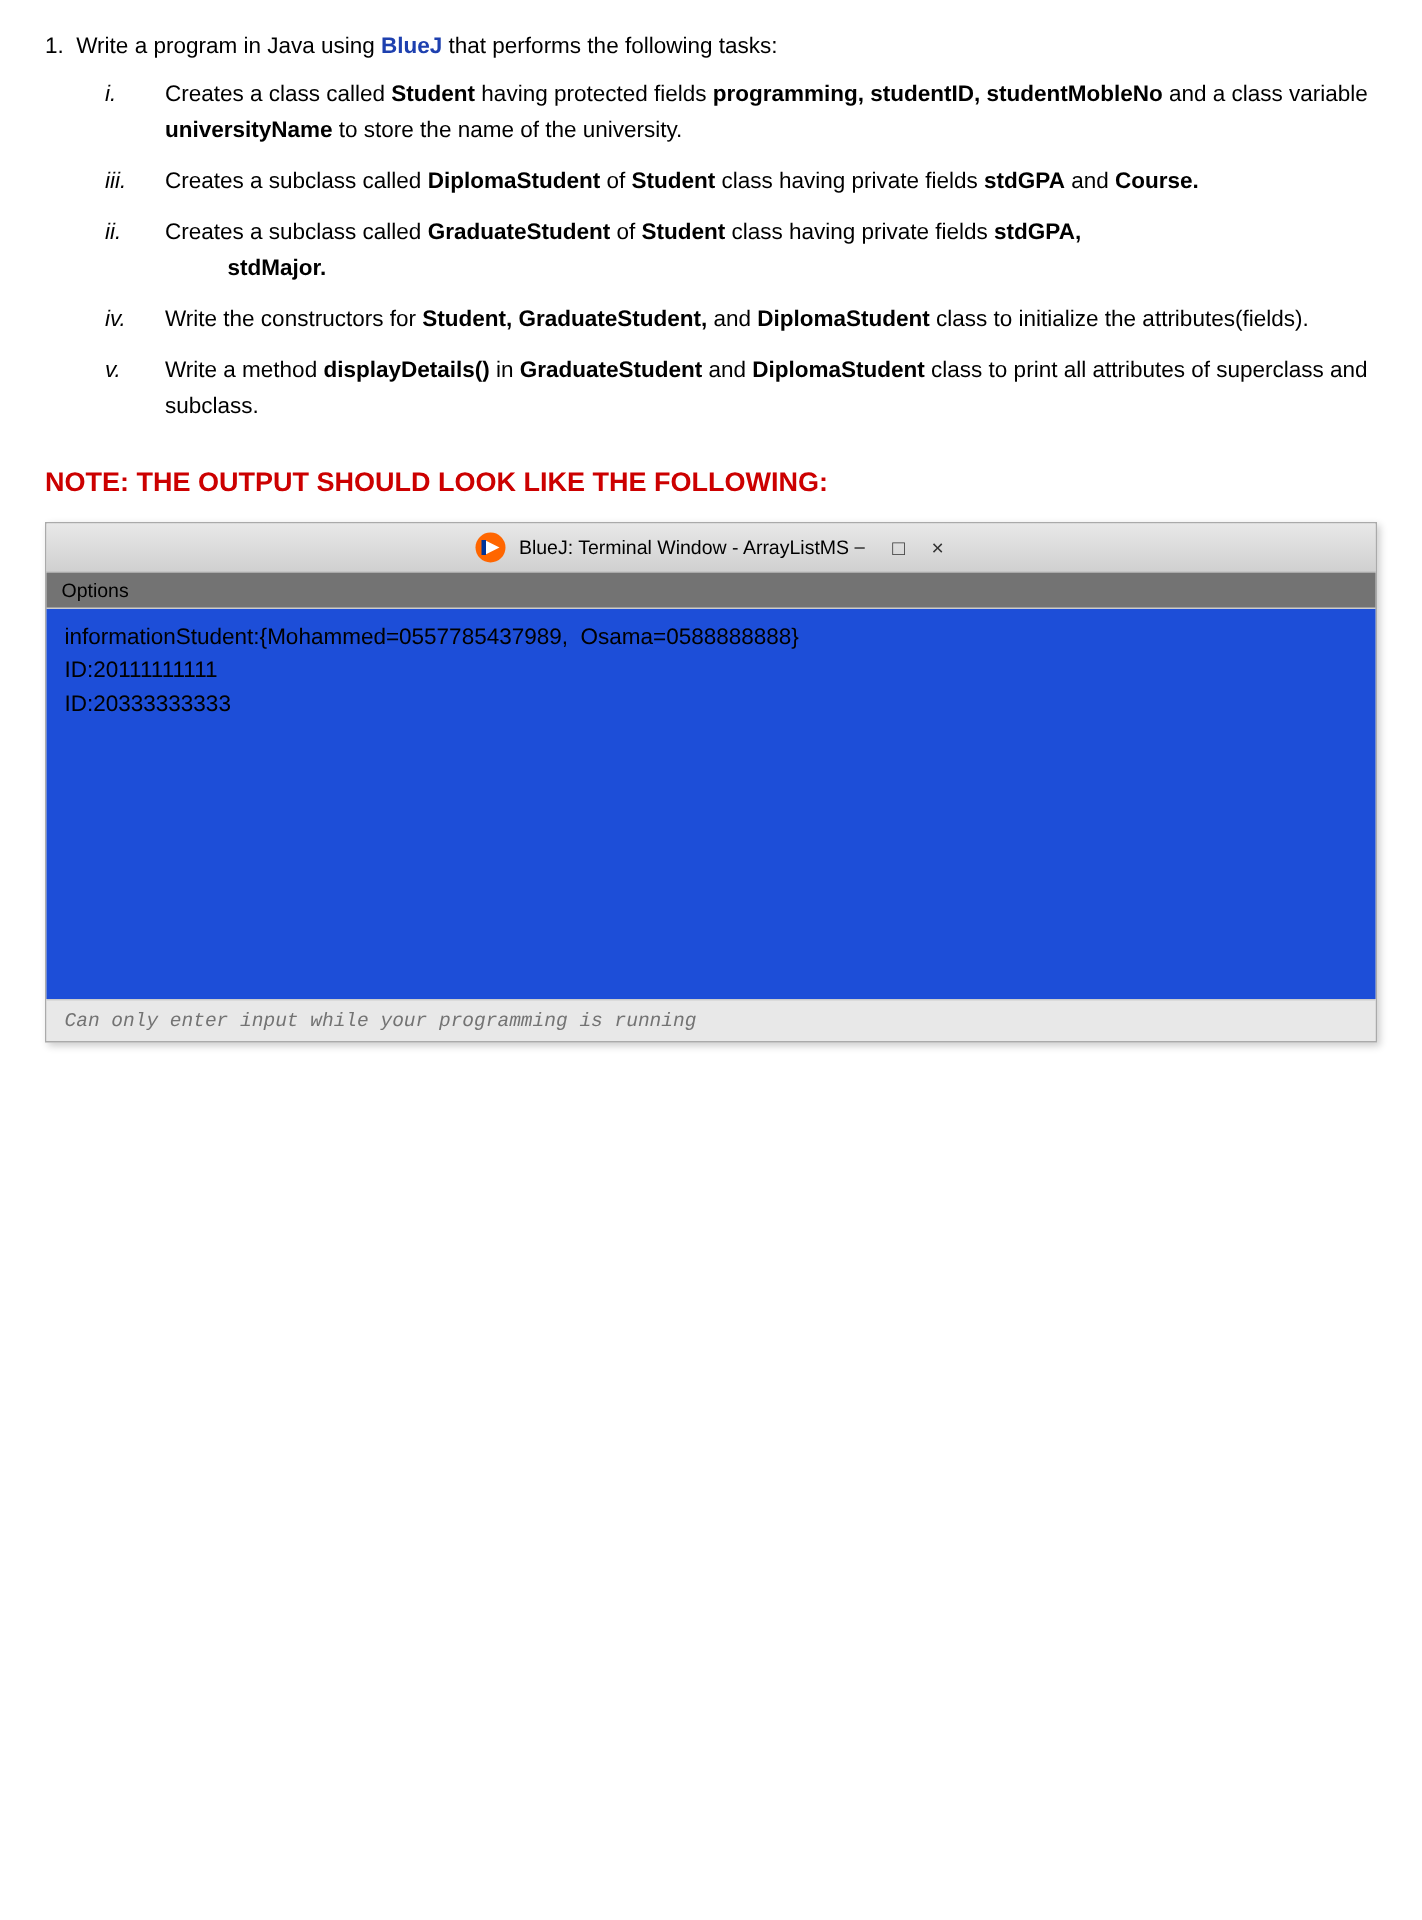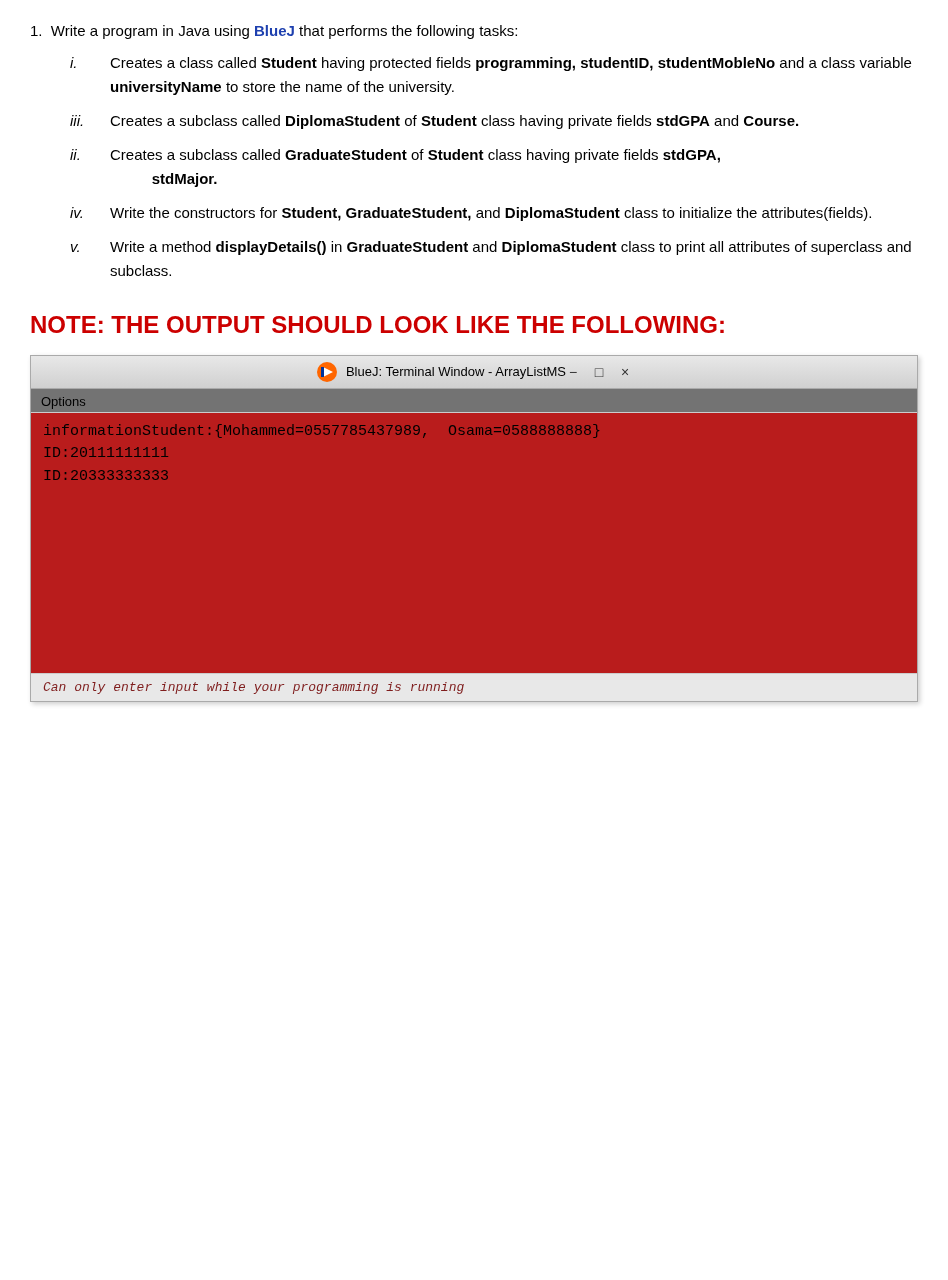--- a/index.html
+++ b/index.html
@@ -45,21 +45,21 @@
       font-style: italic;
       color: #000;
     }
 
     .sub-item-text {
       flex: 1;
     }
 
     .note-heading {
       color: #cc0000;
-      font-size: 24px;
+      font-size: 18px;
       font-weight: bold;
       margin: 28px 0 16px 0;
     }
 
     
     .terminal-window {
       border: 1px solid #aaaaaa;
       width: 100%;
       max-width: 890px;
       background: #f0f0f0;
@@ -118,40 +118,40 @@
     }
 
     .terminal-menu-item {
       font-size: 13px;
       color: #000;
       cursor: pointer;
       display: inline-block;
     }
 
     .terminal-body {
-      background: #b91c1c;
+      background: #1d4ed8;
       padding: 8px 12px;
       min-height: 260px;
-      font-family: Liberation Mono, monospace;
+      font-family: Liberation Sans, sans-serif;
       font-size: 15px;
       color: #000000;
     }
 
     .terminal-output-line {
       white-space: pre;
       line-height: 1.5;
     }
 
     .terminal-input-area {
       background: #e8e8e8;
       border-top: 1px solid #cccccc;
       padding: 6px 12px;
       font-family: 'Courier New', Courier, monospace;
       font-size: 13px;
-      color: #7f1d1d;
+      color: #737373;
       font-style: italic;
     }
 
     .bold { font-weight: bold; }
     .blue-text { color: #1e40af; }
   </style>
 </head>
 <body>
 
 <div class="question-section">

